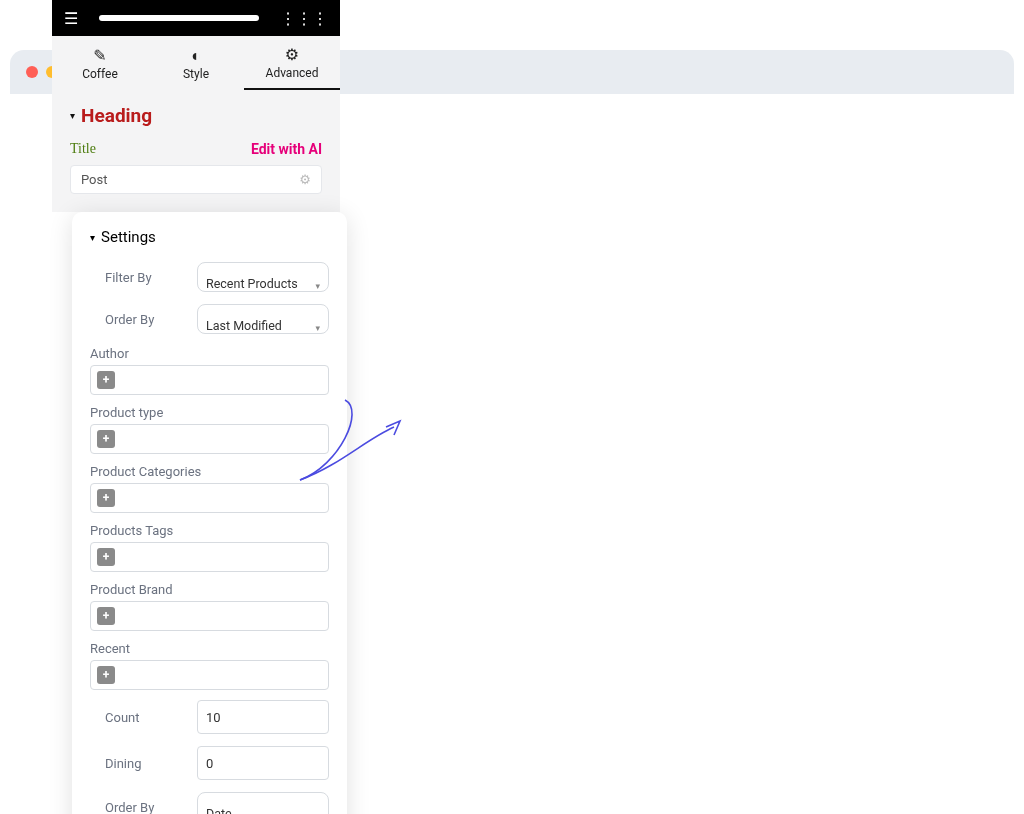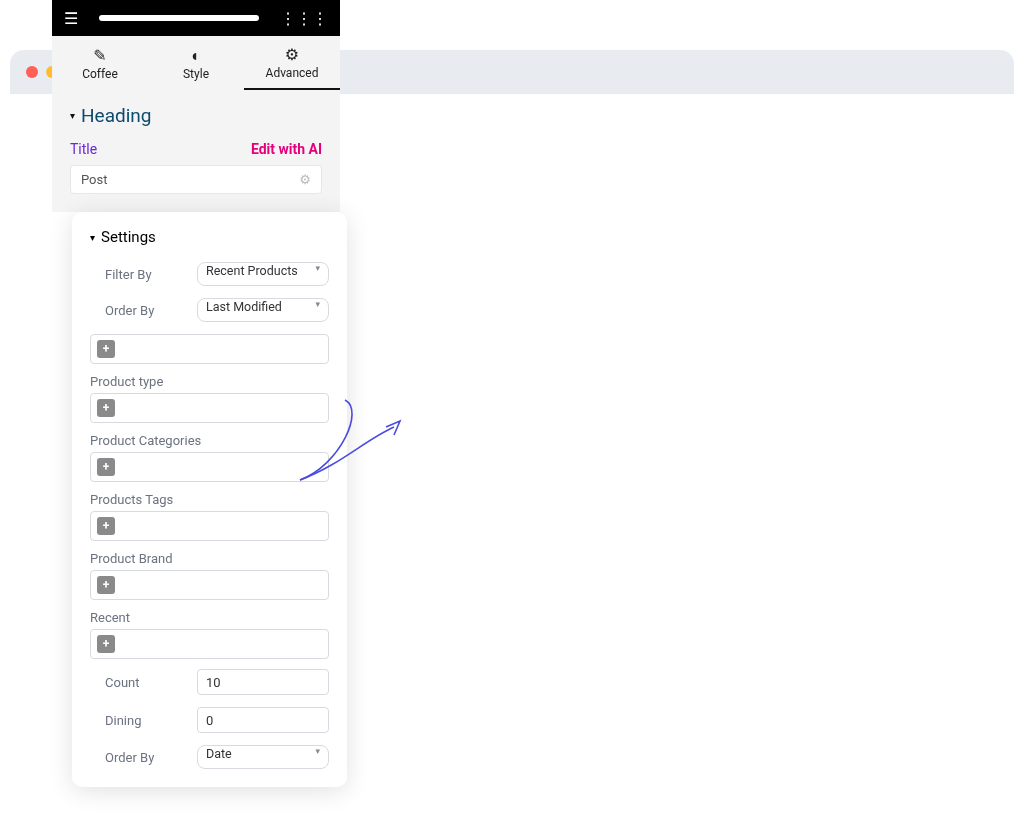--- a/index.html
+++ b/index.html
@@ -17,43 +17,43 @@
 .topbar-pill { width: 160px; height: 6px; background: #fff; border-radius: 3px; }
 
 .tabrow { position: absolute; top: 36px; left: 52px; width: 288px; height: 54px; background: #f4f4f5; display: flex; z-index: 10; }
 .tabbtn { flex: 1; display: flex; flex-direction: column; align-items: center; justify-content: center; gap: 2px; font-size: 12px; color: #222; cursor: pointer; }
 .tabbtn.active { border-bottom: 2px solid #111; }
 .tabicon { font-size: 16px; }
 
 .heading-panel { position: absolute; top: 90px; left: 52px; width: 288px; background: #f4f4f5; padding: 14px 18px 18px; z-index: 9; }
 .heading-row { display: flex; align-items: center; gap: 6px; margin-bottom: 14px; }
 .heading-caret { font-size: 10px; color: #111; }
-.heading-title { font-size: 19px; font-weight: 400; color: #0c4a6e; }
+.heading-title { font-size: 19px; font-weight: 700; color: #b91c1c; }
 .title-row { display: flex; align-items: center; justify-content: space-between; margin-bottom: 8px; }
-.title-label { font-size: 14px; color: #6d28d9; }
+.title-label { font-size: 14px; color: #4d7c0f; font-family: Liberation Serif, serif; }
 .edit-ai { font-size: 14px; color: #e6007a; font-weight: 700; cursor: pointer; }
 .title-input { display: flex; align-items: center; background: #fff; border: 1px solid #e5e7eb; border-radius: 4px; padding: 6px 10px; font-size: 13px; color: #555; justify-content: space-between; }
 .gear-small { color: #bbb; font-size: 13px; }
 
 .settings-panel { position: absolute; top: 212px; left: 72px; width: 275px; background: #fff; border-radius: 10px; box-shadow: 0 4px 24px rgba(0,0,0,0.12); padding: 16px 18px 18px; z-index: 11; }
 .settings-head { display: flex; align-items: center; gap: 6px; margin-bottom: 16px; }
 .settings-caret { font-size: 10px; }
 .settings-title { font-size: 15px; font-weight: 400; }
 
 .srow { display: flex; align-items: center; justify-content: space-between; margin-bottom: 12px; }
 .srow-label { font-size: 13px; color: #6b7280; margin-left: 15px; }
-.srow-select { width: 132px; height: 24px; border: 1px solid #d7dbe0; border-radius: 8px; font-size: 12.5px; color: #333; padding: 0 8px; display: flex; align-items: flex-start; justify-content: space-between; background: #fff; cursor: pointer; }
+.srow-select { width: 132px; height: 30px; border: 1px solid #d7dbe0; border-radius: 8px; font-size: 12.5px; color: #333; padding: 0 8px; display: flex; align-items: flex-end; justify-content: space-between; background: #fff; cursor: pointer; }
 .sel-caret { font-size: 9px; color: #888; }
 
 .sfield { margin-bottom: 10px; }
 .sfield-label { font-size: 13px; color: #6b7280; margin-bottom: 4px; display: block; }
 .sfield-input { width: 100%; height: 30px; border: 1px solid #d7dbe0; border-radius: 4px; display: flex; align-items: center; padding: 0 6px; background: #fff; }
 .plus-chip { width: 18px; height: 18px; border-radius: 3px; background: #8a8a8a; color: #fff; font-size: 12px; font-weight: 700; display: flex; align-items: center; justify-content: center; cursor: pointer; }
 
-.srow-input { width: 132px; height: 26px; border: 1px solid #d7dbe0; border-radius: 4px; font-size: 13px; color: #333; padding: 0 8px; display: flex; align-items: center; background: #fff; }
+.srow-input { width: 132px; height: 34px; border: 1px solid #d7dbe0; border-radius: 4px; font-size: 13px; color: #333; padding: 0 8px; display: flex; align-items: center; background: #fff; }
 
 
 .canvas { position: absolute; top: 94px; left: 360px; right: 30px; bottom: 0; }
 
 .cards { display: flex; gap: 22px; margin-top: 80px; }
 .card { width: 155px; }
 .card-img { width: 155px; height: 140px; background: #f2f4f7; border-radius: 10px; display: flex; align-items: center; justify-content: center; overflow: hidden; }
 .card-title { font-size: 17px; font-weight: 600; color: #1f2937; text-align: center; margin-top: 16px; }
 .skel { height: 7px; background: #e5e7eb; border-radius: 4px; margin-top: 10px; }
 .skel.short { width: 60%; margin-left: auto; margin-right: auto; }
@@ -122,20 +122,21 @@
 
   <div class="srow">
     <span class="srow-label">Order By</span>
     <div class="srow-select">
       <span>Last Modified</span>
       <span class="sel-caret">▾</span>
     </div>
   </div>
 
   <div class="sfield">
+    <span class="sfield-label">Author</span>
     <div class="sfield-input">
       <div class="plus-chip">+</div>
     </div>
   </div>
 
   <div class="sfield">
     <span class="sfield-label">Product type</span>
     <div class="sfield-input">
       <div class="plus-chip">+</div>
     </div>

